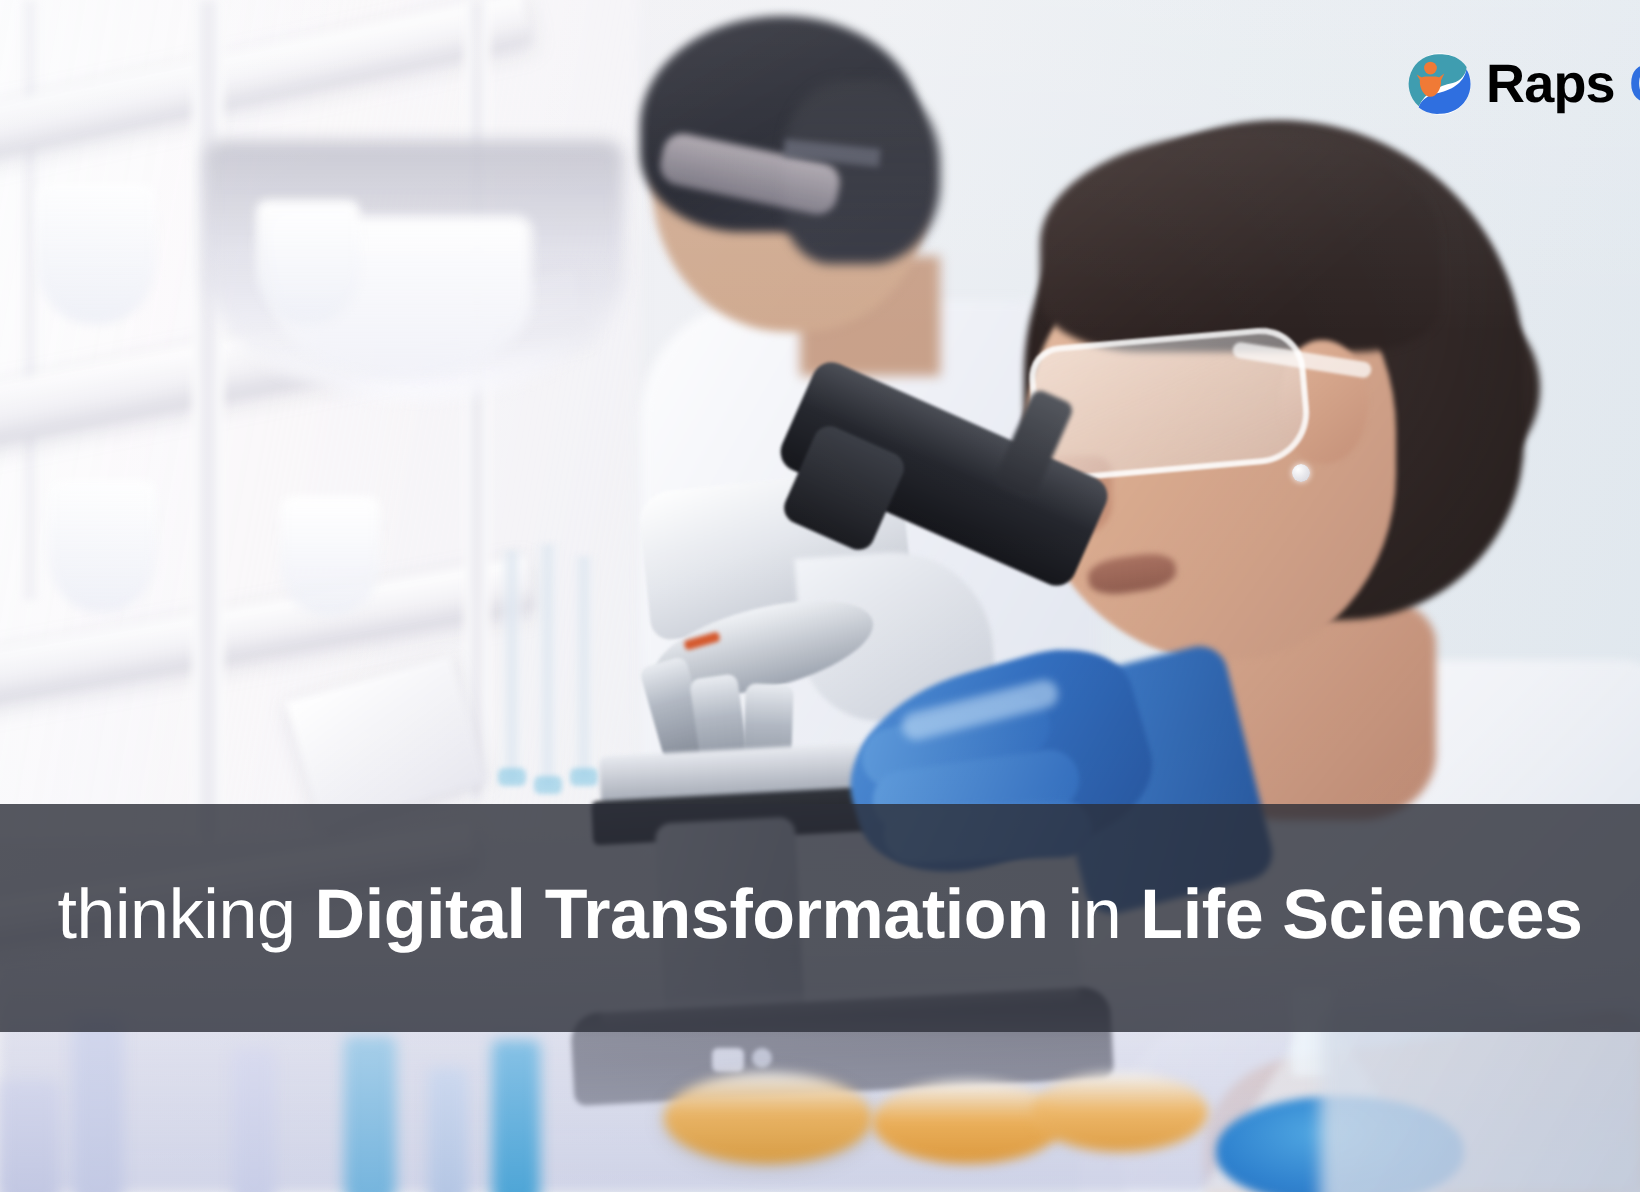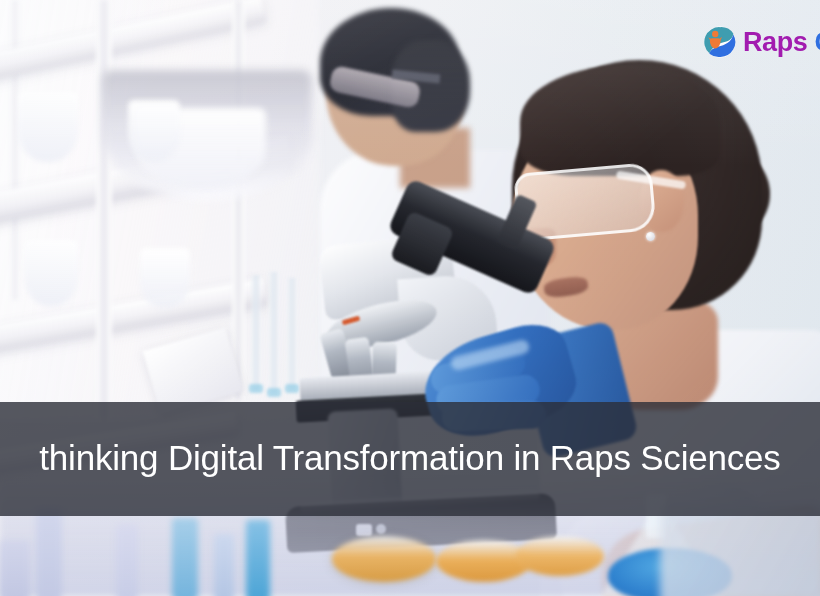--- a/index.html
+++ b/index.html
@@ -569,21 +569,21 @@
     z-index: 8;
   }
   .logo-mark { width: 34px; height: 34px; flex: 0 0 34px; }
   .logo-text {
     font-size: 27px;
     font-weight: 700;
     letter-spacing: -.4px;
     white-space: nowrap;
     line-height: 1;
   }
-  .logo-raps { color: #a21caf; }
+  .logo-raps { color: #000000; }
   .logo-co  { color: #2f6fe0; }
 
   
   .band {
     position: absolute;
     left: 0;
     top: 402px;
     width: 820px;
     height: 114px;
     background: rgba(44,46,56,.80);
@@ -595,21 +595,21 @@
   }
   .headline {
     color: #ffffff;
     font-size: 35px;
     font-weight: 300;
     line-height: 1;
     white-space: nowrap;
     letter-spacing: -.2px;
     margin: 0 0 4px 0;
   }
-  .headline b { font-weight: 400; }
+  .headline b { font-weight: 700; }
   .subline {
     color: #ffffff;
     font-size: 33px;
     font-weight: 300;
     line-height: 1;
     white-space: nowrap;
     letter-spacing: .1px;
     margin: 0;
   }
 </style>
@@ -721,16 +721,16 @@
         <circle cx="23" cy="17" r="6" fill="#F07A36"></circle>
         <path d="M13 30 C13 24 18 25 23 25 C28 25 33 24 33 30 C33 36 29 44 23 44 C17 44 13 36 13 30 Z" fill="#F07A36"></path>
         <path d="M10 23 L20 29 L16 33 Z" fill="#F07A36"></path>
         <path d="M36 22 L27 29 L31 33 Z" fill="#F07A36"></path>
       </svg>
     </span>
     <span class="logo-text"><span class="logo-raps">Raps</span> <span class="logo-co">Co</span></span>
   </div>
 
   <div class="band">
-    <div class="headline"><span>thinking </span><b>Digital Transformation</b><span> in </span><b>Raps Sciences</b></div>
+    <div class="headline"><span>thinking </span><b>Digital Transformation</b><span> in </span><b>Life Sciences</b></div>
   </div>
 
 </div>
 
 </body></html>

